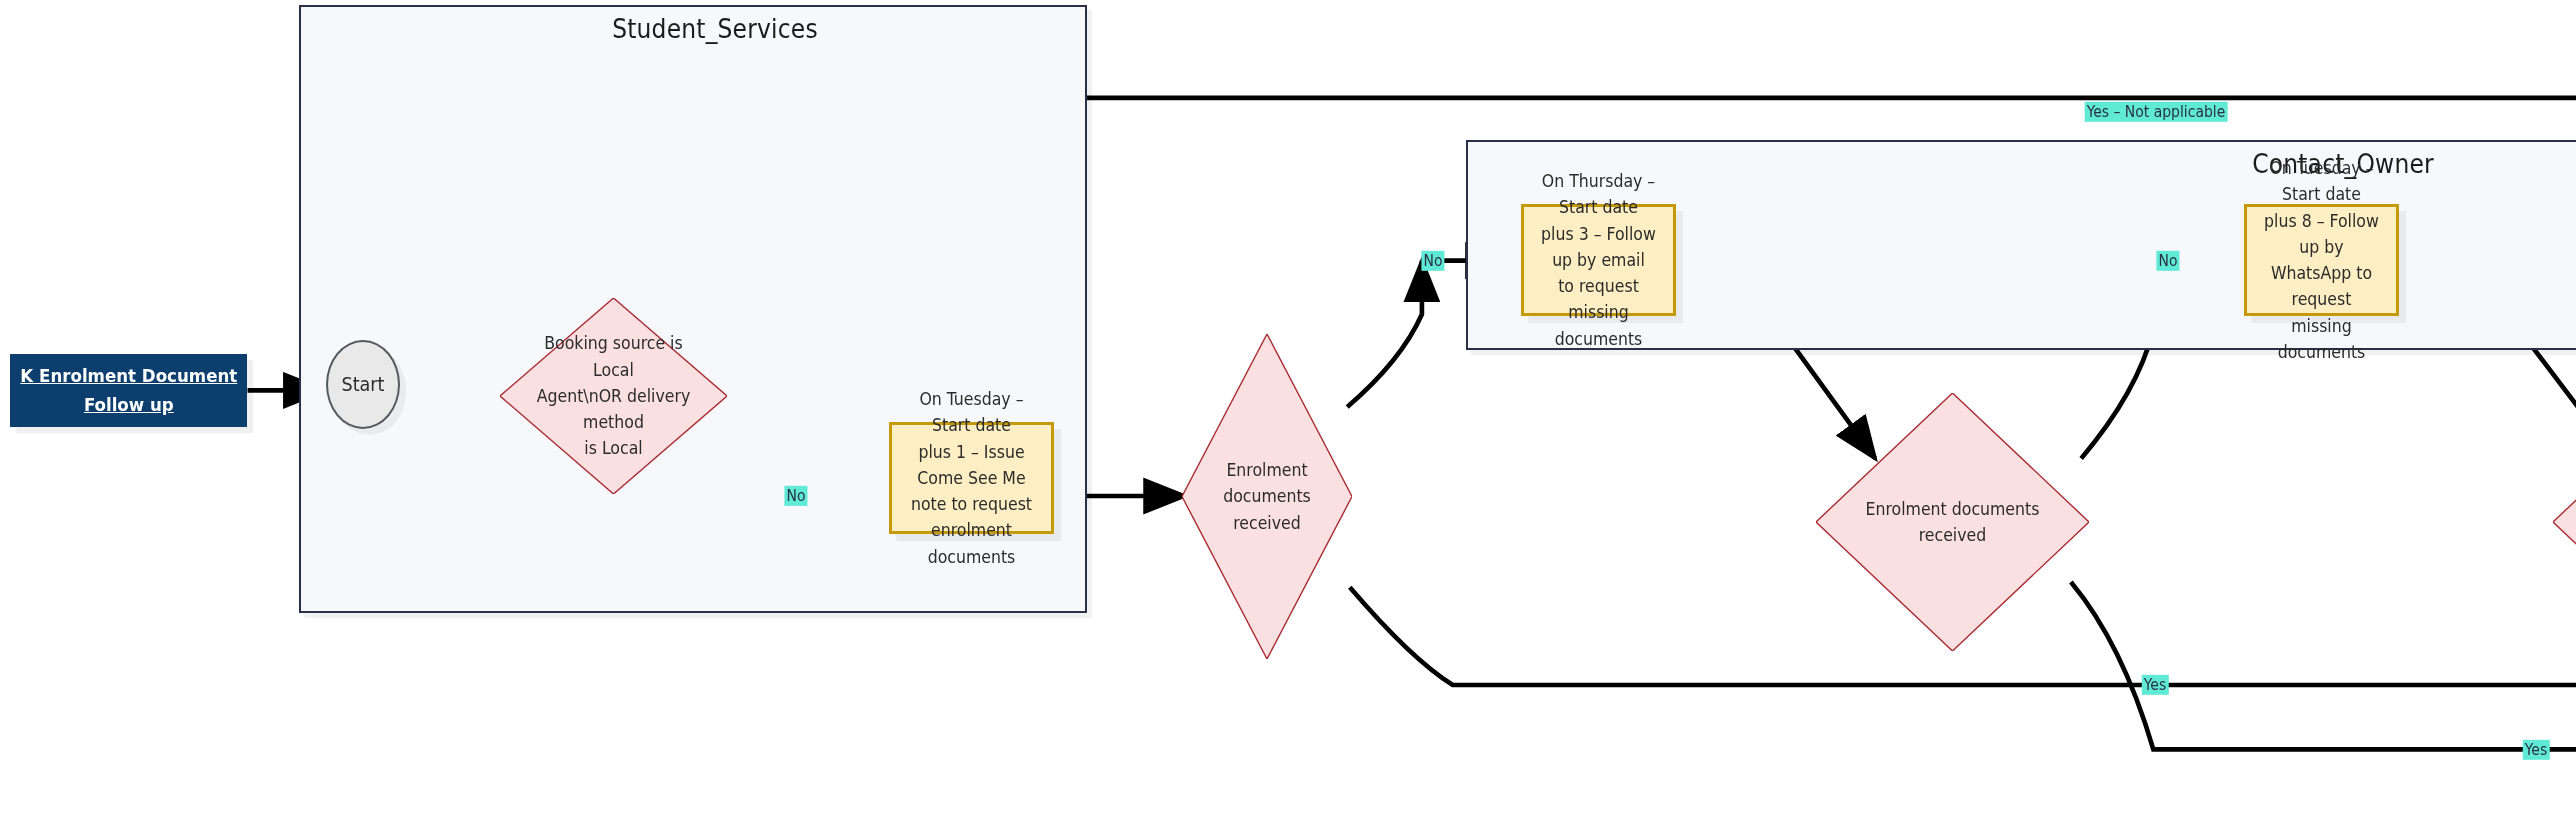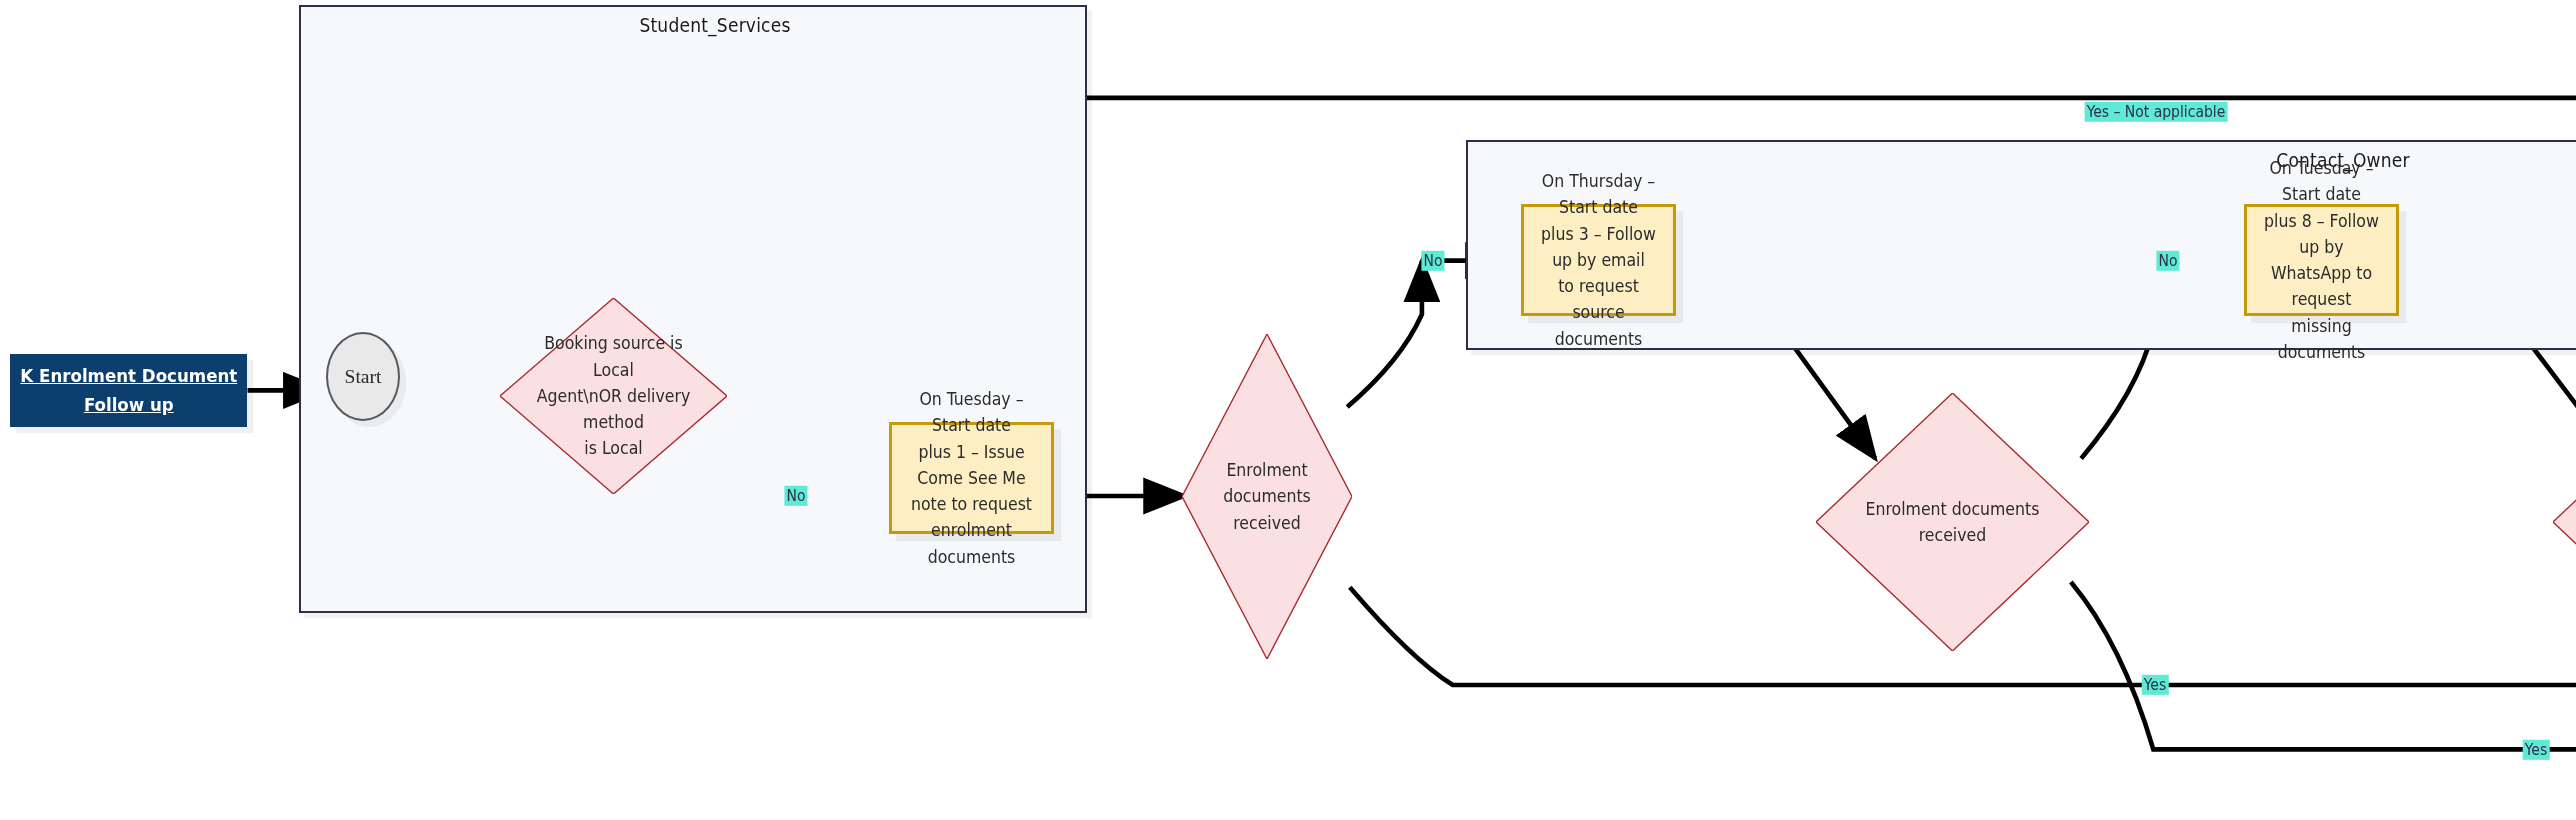--- a/index.html
+++ b/index.html
@@ -17,21 +17,21 @@
   .lane{
     position:absolute;
     background:#f7f8fb;
     border:2.6px solid #2b3048;
     box-shadow:5.2px 5.2px 0 0 rgba(0,0,0,0.055);
     box-sizing:border-box;
   }
   .lane-title{
     position:absolute;left:0;right:0;top:7.2px;
     text-align:center;
-    font-size:19px;color:#1b1b1b;letter-spacing:0.2px;
+    font-size:26px;color:#1b1b1b;letter-spacing:0.2px;
     white-space:nowrap;
     margin-left:44px;
   }
 
   
   .node{position:absolute;box-sizing:border-box;display:flex;align-items:center;justify-content:center;text-align:center;}
 
   .n-banner{
     background:#0d3f6e;color:#ffffff;font-weight:bold;font-size:18.5px;line-height:1.55;
     box-shadow:6.2px 6.2px 0 0 rgba(0,0,0,0.06);padding:0 9.3px;text-decoration:underline;
@@ -118,21 +118,21 @@
 
   <div class="lane" style="left:1466px;top:140px;width:1710px;height:210px;">
     <div class="lane-title">Contact_Owner</div>
   </div>
 
   <div class="node n-banner" style="left:10.3px;top:354px;width:237px;height:73px;flex-direction:column;">
     <span>K Enrolment Document</span>
     <span>Follow up</span>
   </div>
 
-  <div class="node n-terminator" style="left:326px;top:332px;width:74px;height:89px;font-family:Liberation Serif, serif;">
+  <div class="node n-terminator" style="left:326px;top:340px;width:74px;height:89px;">
     <span>Start</span>
   </div>
 
   <div class="node n-decision" style="left:500px;top:298px;width:227px;height:196px;flex-direction:column;">
     <svg class="dshape" viewBox="0 0 100 100" preserveAspectRatio="none">
       <polygon points="50,0 100,50 50,100 0,50" fill="#fbe0e2" stroke="#a82b31" stroke-width="1.4" vector-effect="non-scaling-stroke"></polygon>
     </svg>
     <span class="dtext">Booking source is Local</span>
     <span class="dtext">Agent\nOR delivery method</span>
     <span class="dtext">is Local</span>
@@ -149,21 +149,21 @@
     <svg class="dshape" viewBox="0 0 100 100" preserveAspectRatio="none">
       <polygon points="50,0 100,50 50,100 0,50" fill="#fbe0e2" stroke="#a82b31" stroke-width="1.4" vector-effect="non-scaling-stroke"></polygon>
     </svg>
     <span class="dtext">Enrolment documents</span>
     <span class="dtext">received</span>
   </div>
 
   <div class="node n-task" style="left:1509px;top:204px;width:155px;height:112px;flex-direction:column;margin-left:12px;">
     <span>On Thursday – Start date</span>
     <span>plus 3 – Follow up by email</span>
-    <span>to request source</span>
+    <span>to request missing</span>
     <span>documents</span>
   </div>
 
   <div class="node n-decision" style="left:1816px;top:393px;width:273px;height:258px;flex-direction:column;">
     <svg class="dshape" viewBox="0 0 100 100" preserveAspectRatio="none">
       <polygon points="50,0 100,50 50,100 0,50" fill="#fbe0e2" stroke="#a82b31" stroke-width="1.4" vector-effect="non-scaling-stroke"></polygon>
     </svg>
     <span class="dtext">Enrolment documents</span>
     <span class="dtext">received</span>
   </div>

